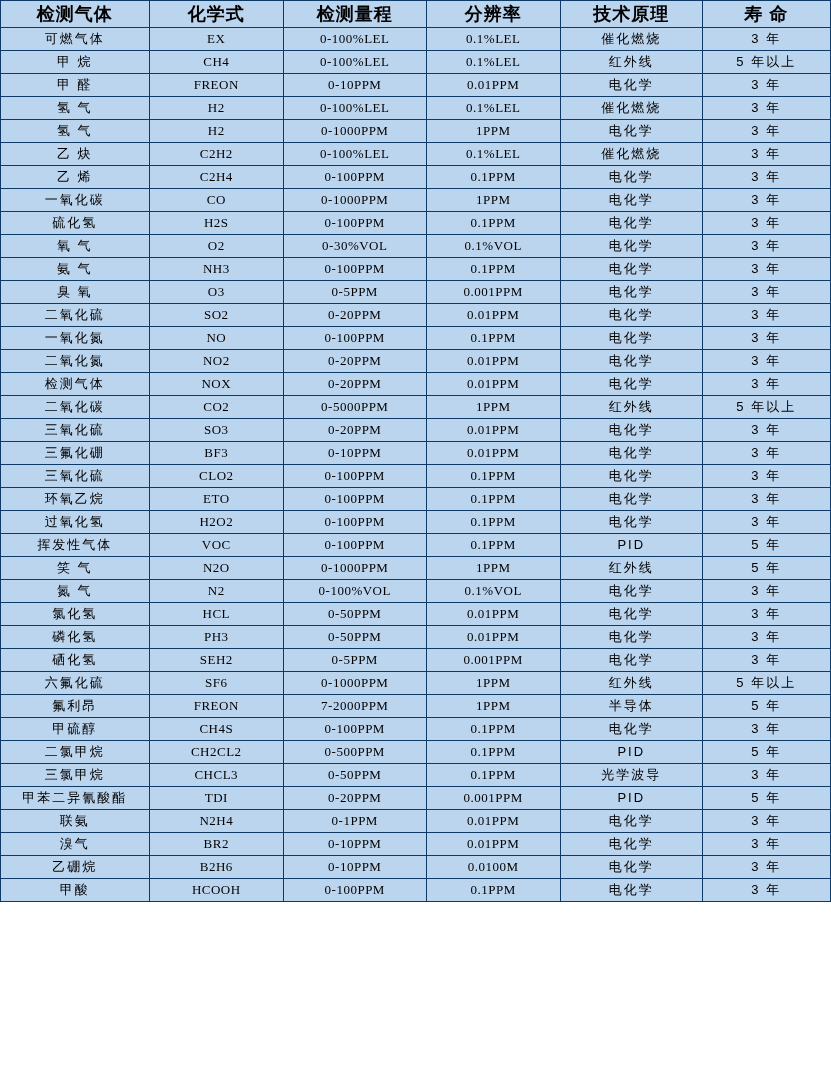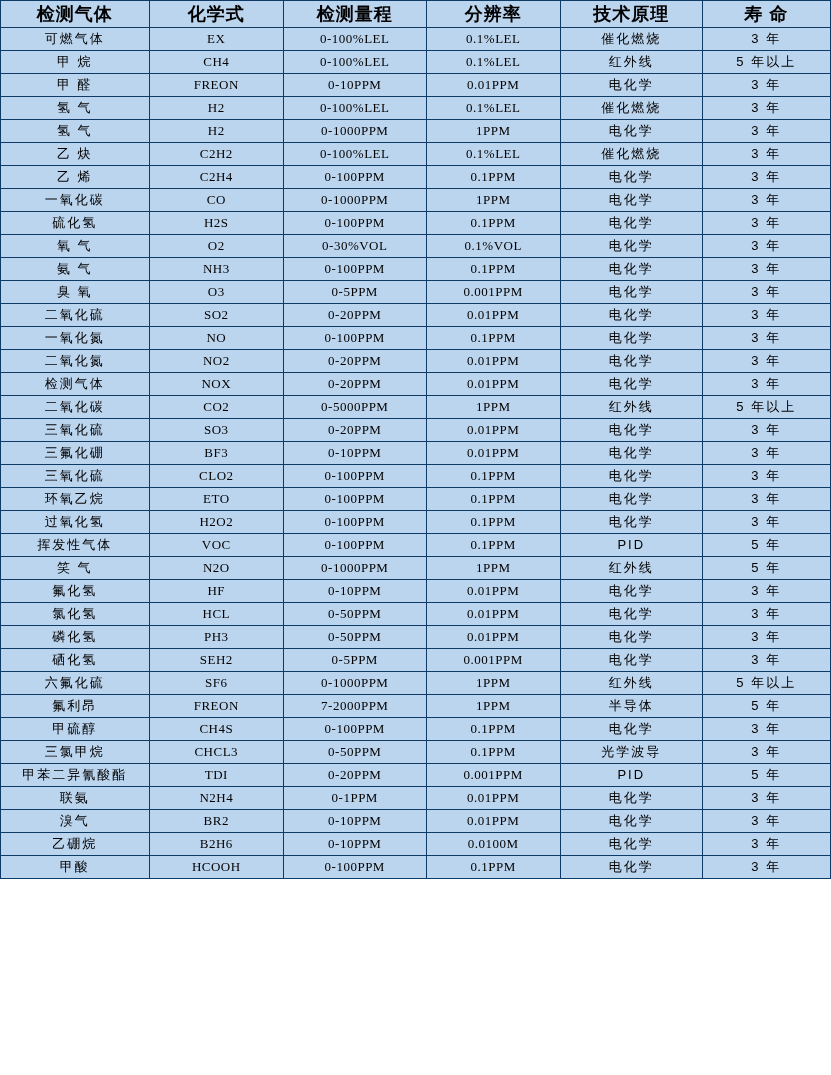--- a/index.html
+++ b/index.html
@@ -264,24 +264,24 @@
       </tr>
       <tr>
         <td class="cell-cn">笑 气</td>
         <td class="cell-ascii">N2O</td>
         <td class="cell-ascii">0-1000PPM</td>
         <td class="cell-ascii">1PPM</td>
         <td class="cell-cn">红外线</td>
         <td class="cell-cn">5 年</td>
       </tr>
       <tr>
-        <td class="cell-cn">氟化氢</td>
-        <td class="cell-ascii">HF</td>
-        <td class="cell-ascii">0-10PPM</td>
-        <td class="cell-ascii">0.01PPM</td>
+        <td class="cell-cn">氮 气</td>
+        <td class="cell-ascii">N2</td>
+        <td class="cell-ascii">0-100%VOL</td>
+        <td class="cell-ascii">0.1%VOL</td>
         <td class="cell-cn">电化学</td>
         <td class="cell-cn">3 年</td>
       </tr>
       <tr>
         <td class="cell-cn">氯化氢</td>
         <td class="cell-ascii">HCL</td>
         <td class="cell-ascii">0-50PPM</td>
         <td class="cell-ascii">0.01PPM</td>
         <td class="cell-cn">电化学</td>
         <td class="cell-cn">3 年</td>
@@ -320,20 +320,28 @@
       </tr>
       <tr>
         <td class="cell-cn">甲硫醇</td>
         <td class="cell-ascii">CH4S</td>
         <td class="cell-ascii">0-100PPM</td>
         <td class="cell-ascii">0.1PPM</td>
         <td class="cell-cn">电化学</td>
         <td class="cell-cn">3 年</td>
       </tr>
       <tr>
+        <td class="cell-cn">二氯甲烷</td>
+        <td class="cell-ascii">CH2CL2</td>
+        <td class="cell-ascii">0-500PPM</td>
+        <td class="cell-ascii">0.1PPM</td>
+        <td class="cell-cn">PID</td>
+        <td class="cell-cn">5 年</td>
+      </tr>
+      <tr>
         <td class="cell-cn">三氯甲烷</td>
         <td class="cell-ascii">CHCL3</td>
         <td class="cell-ascii">0-50PPM</td>
         <td class="cell-ascii">0.1PPM</td>
         <td class="cell-cn">光学波导</td>
         <td class="cell-cn">3 年</td>
       </tr>
       <tr>
         <td class="cell-cn">甲苯二异氰酸酯</td>
         <td class="cell-ascii">TDI</td>

